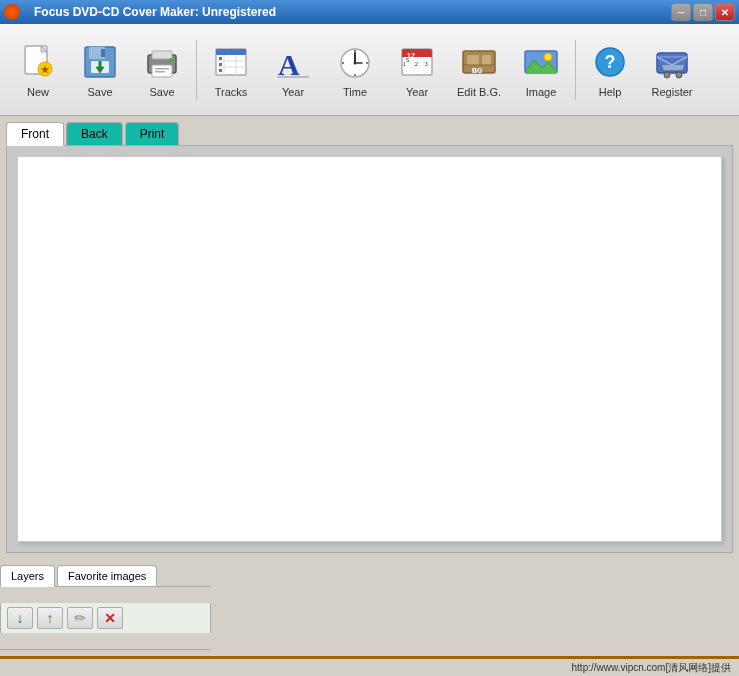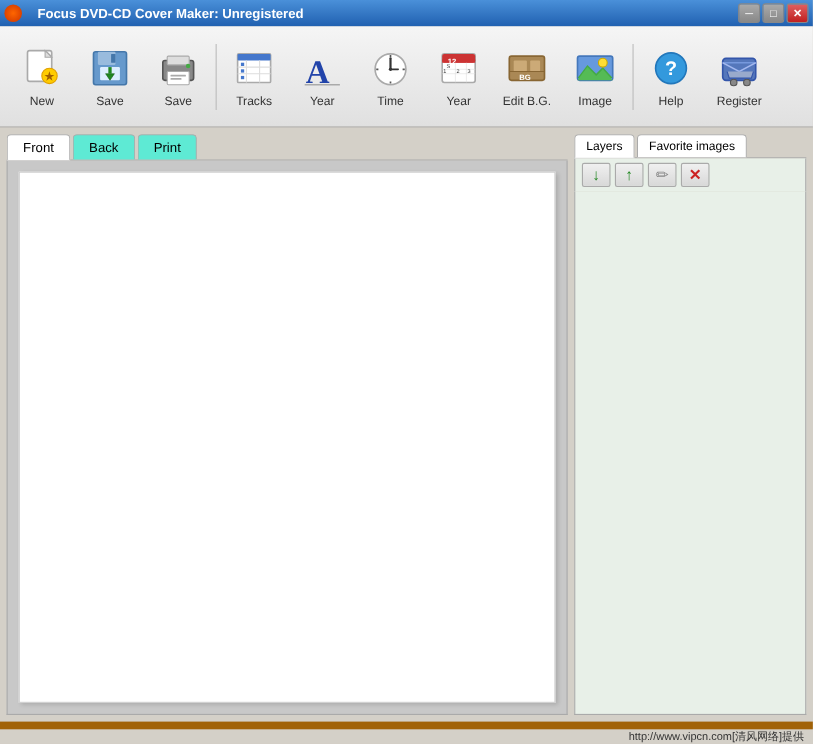--- a/index.html
+++ b/index.html
@@ -100,41 +100,42 @@
     }
 
     
     svg { display: block; }
 
     
     .main-area {
       display: flex;
       height: calc(676px - 24px - 92px - 20px);
       background: #d4d0c8;
+      flex-direction: column;
     }
 
     
     .left-panel {
       flex: 1;
       display: flex;
       flex-direction: column;
       padding: 6px;
     }
 
     
     .tabs {
       display: flex;
       border-bottom: 1px solid #aaa;
       margin-bottom: 0;
     }
     .tab {
       padding: 4px 14px;
       border: 1px solid #aaa;
       border-bottom: none;
-      background: #5eead4;
+      background: #14b8a6;
       cursor: pointer;
       font-size: 12px;
       margin-right: 2px;
       border-radius: 4px 4px 0 0;
     }
     .tab.active {
       background: #fff;
       border-bottom: 1px solid #fff;
       margin-bottom: -1px;
       z-index: 1;
@@ -156,20 +157,21 @@
       border: 1px solid #ccc;
       box-shadow: 2px 2px 4px rgba(0,0,0,0.15);
     }
 
     
     .right-panel {
       width: 217px;
       display: flex;
       flex-direction: column;
       padding: 6px 6px 6px 0;
+      gap: 16px;
     }
     .right-tabs {
       display: flex;
       border-bottom: 1px solid #aaa;
     }
     .right-tab {
       padding: 4px 10px;
       border: 1px solid #aaa;
       border-bottom: none;
       background: #ffffff;
@@ -214,21 +216,21 @@
       flex: 1;
       background: #e8f0e8;
       border: 1px solid #aaa;
       border-top: none;
     }
 
     
     .status-bar {
       height: 20px;
       background: #d4d0c8;
-      border-top: 7px solid #a16207;
+      border-top: 3px solid #a16207;
       display: flex;
       align-items: center;
       justify-content: flex-end;
       padding: 0 8px;
       font-size: 10px;
       color: #333;
     }
   </style>
 </head>
 <body>

